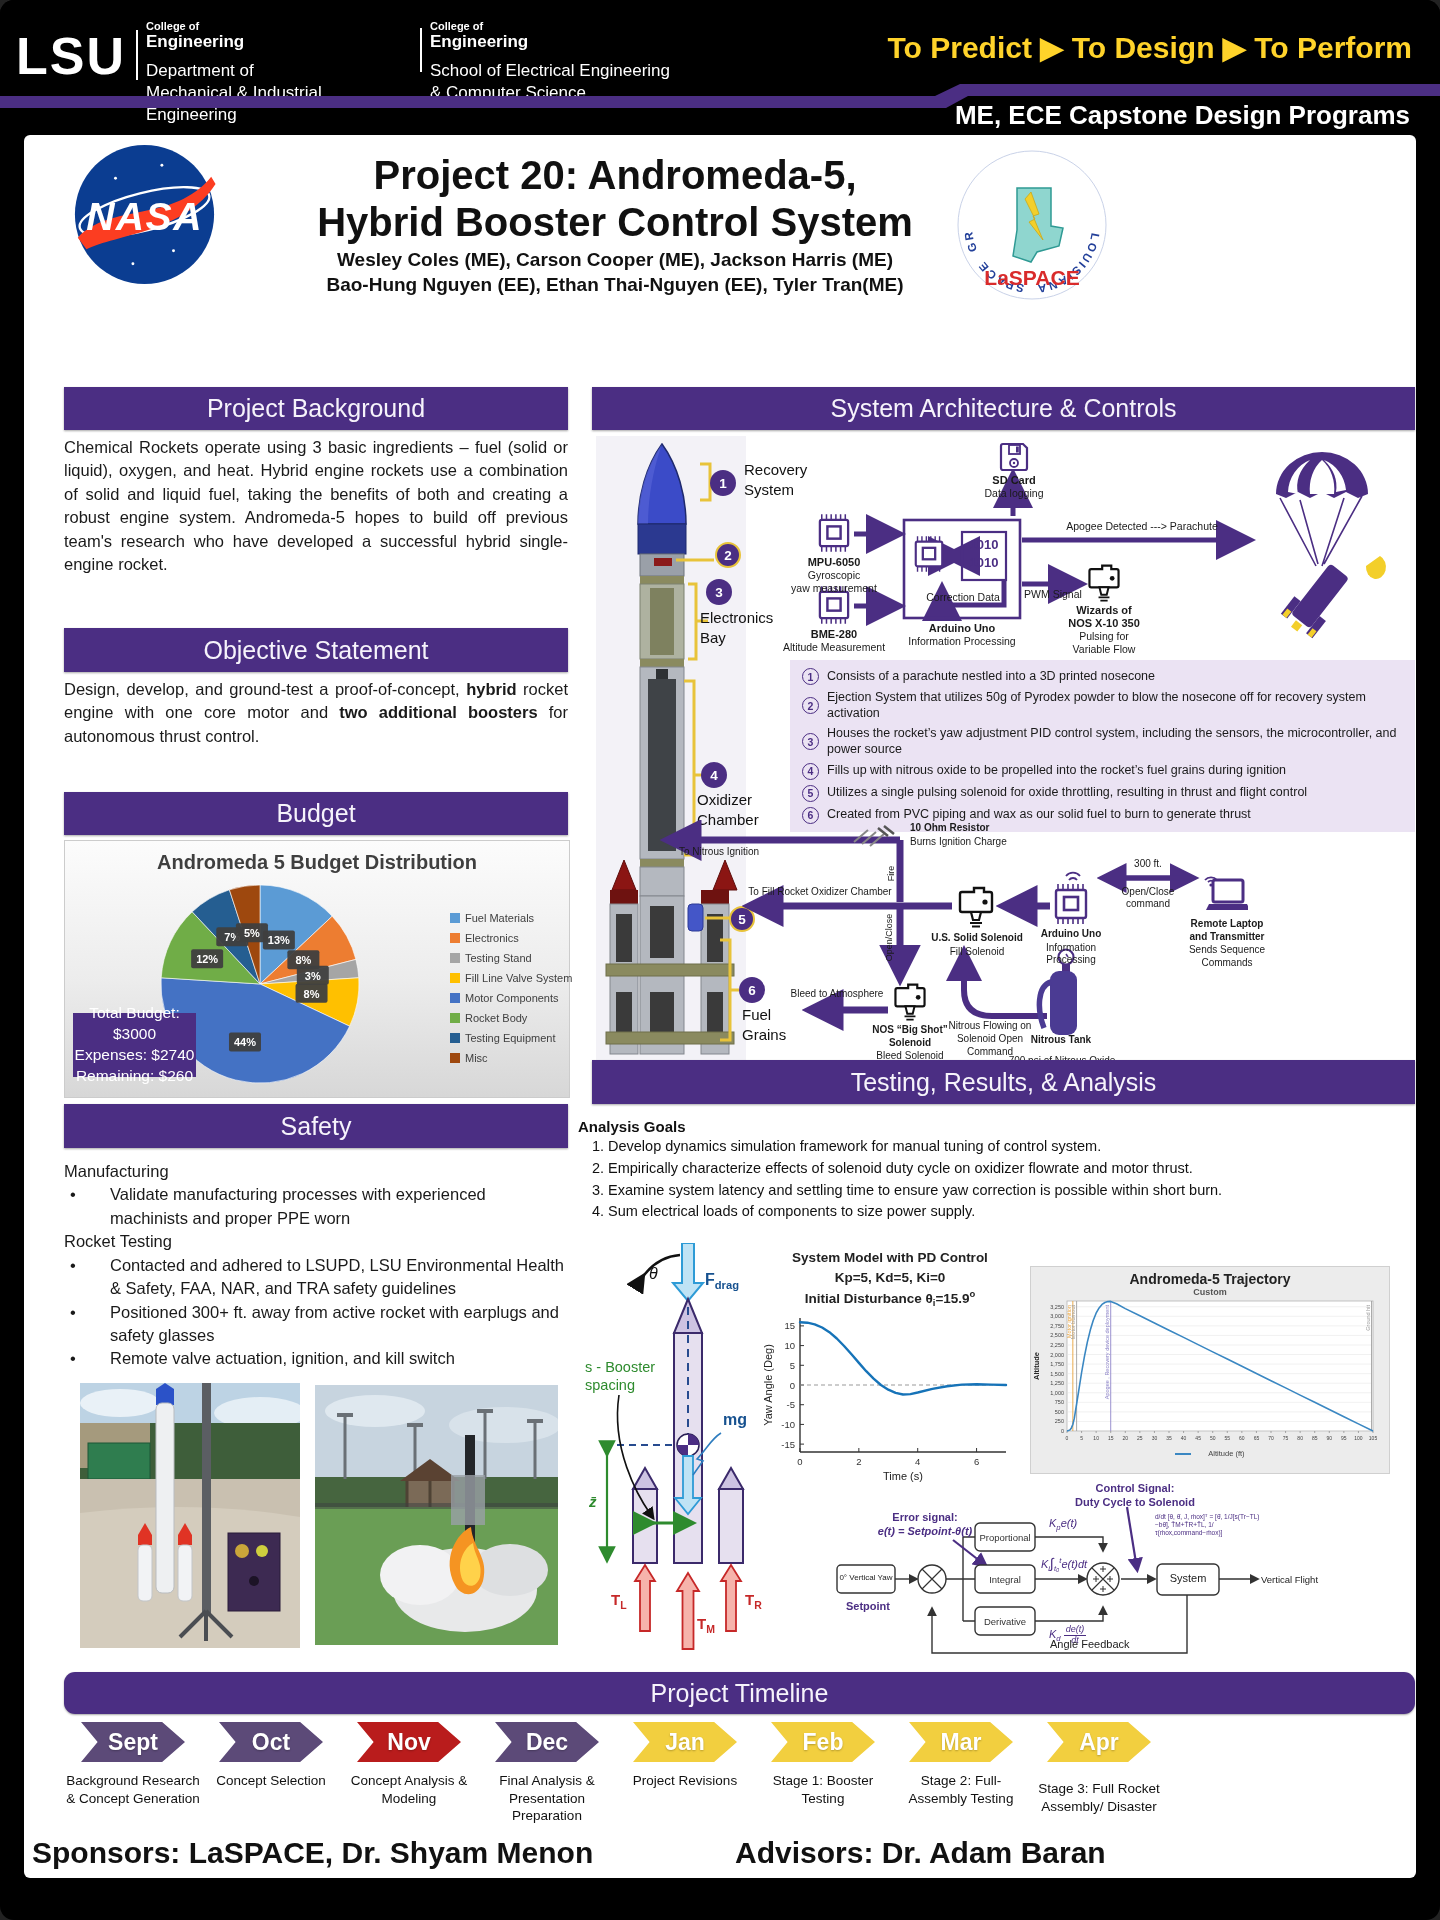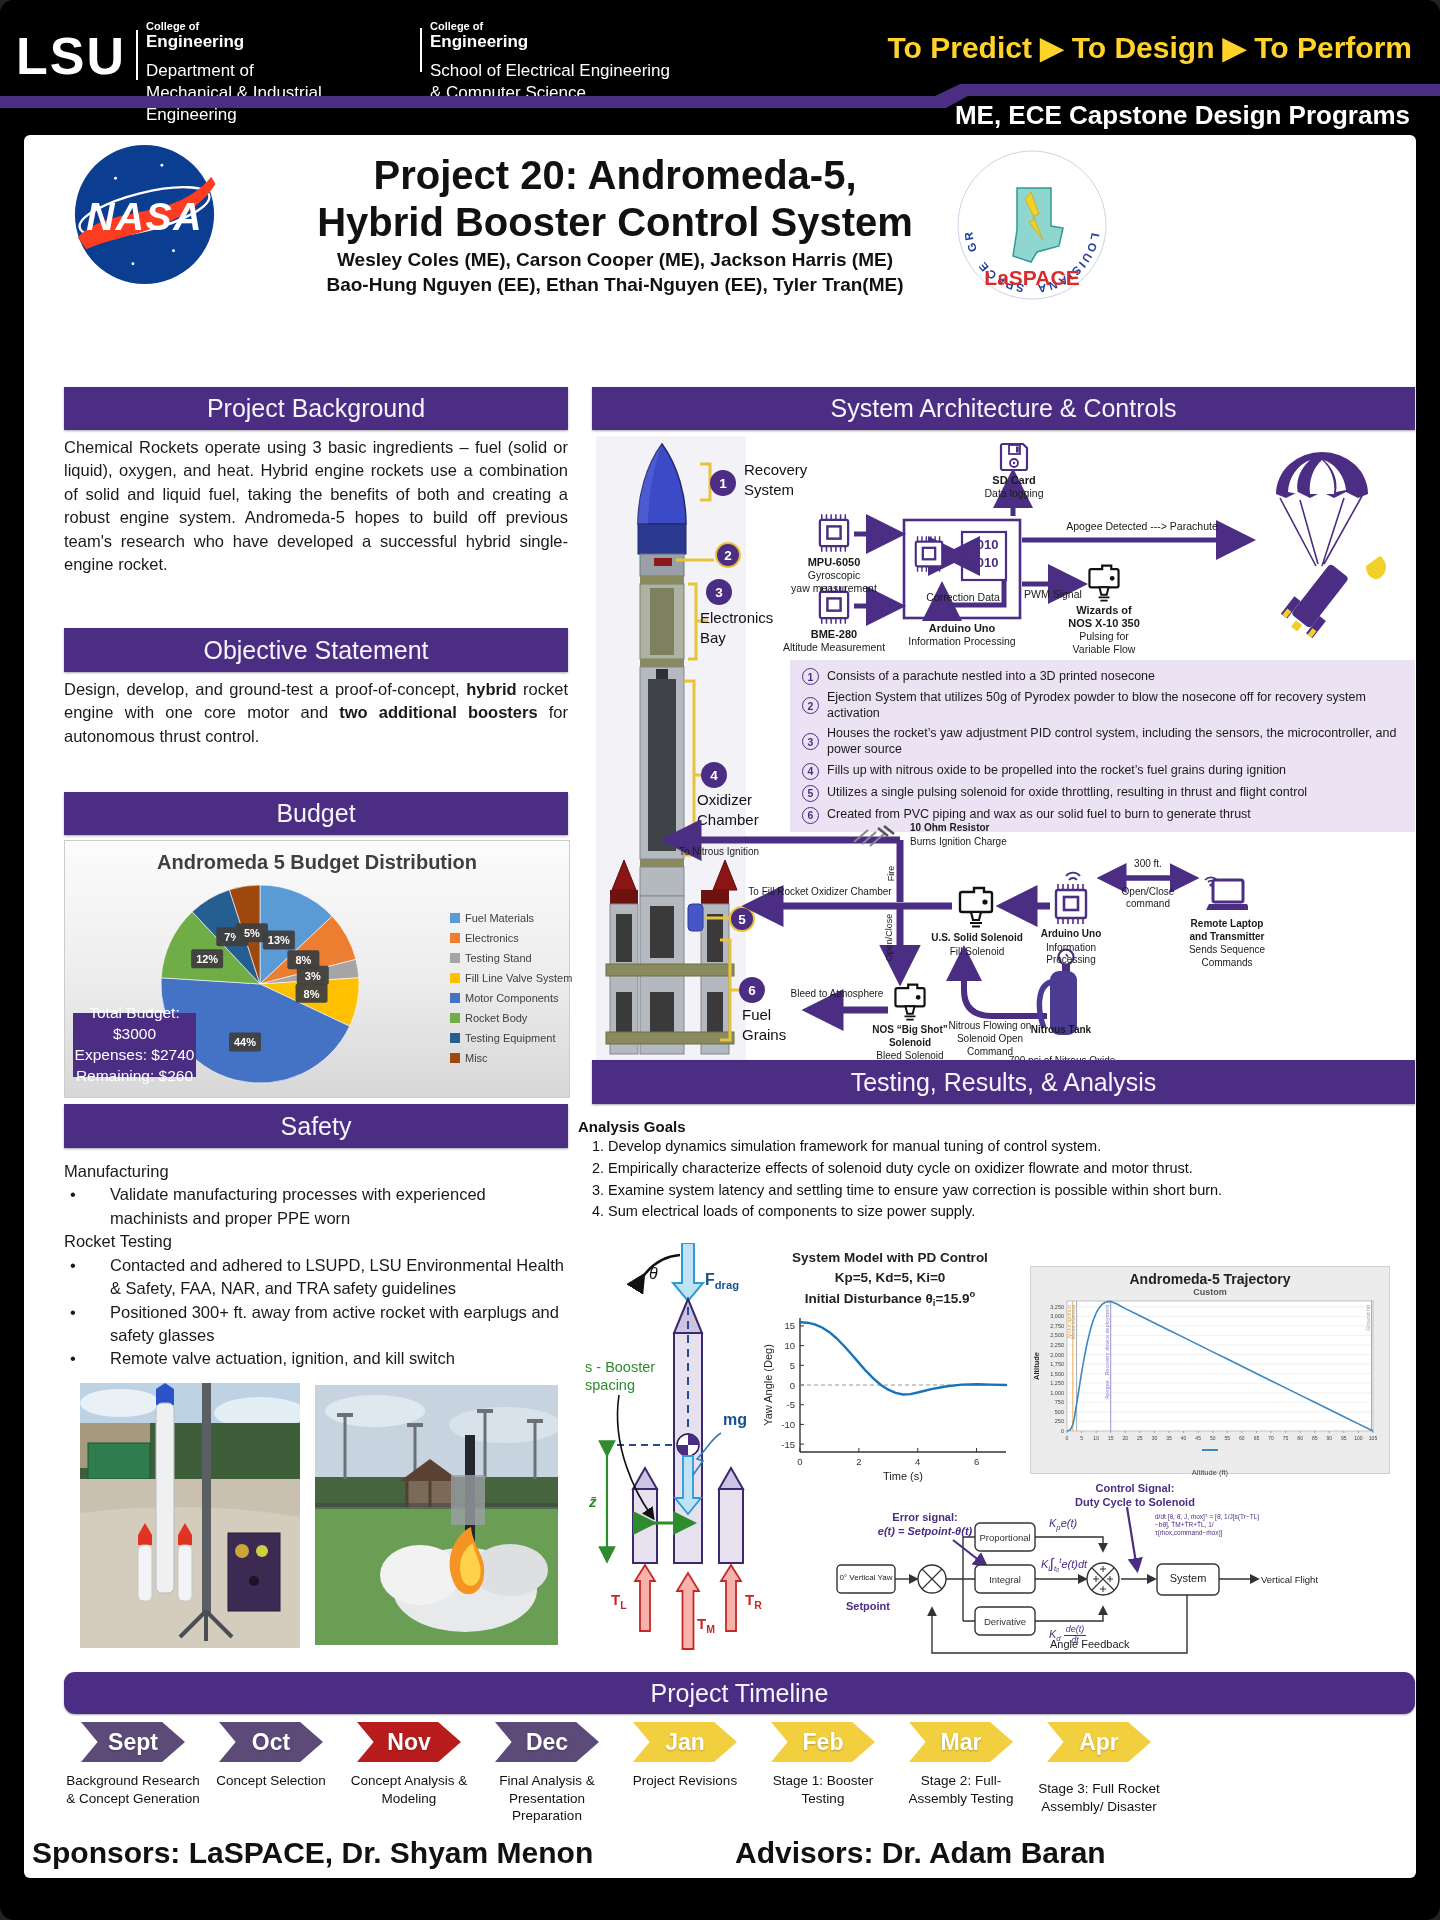--- a/index.html
+++ b/index.html
@@ -38,21 +38,21 @@
   .note-txt{font-size:12.5px;color:#1a1a1a;line-height:1.25;}
   .flow-lbl{font-size:10px;color:#1a1a1a;text-align:center;line-height:1.2;}
   .fb{font-weight:bold;}
   .goals-title{font-size:15px;font-weight:bold;color:#111;}
   .goals ol{margin:2px 0 0 0;padding-left:30px;}
   .goals li{font-size:14.5px;color:#111;line-height:1.5;}
   .pd-title{font-size:13.5px;font-weight:bold;color:#222;text-align:center;line-height:1.45;}
   .traj-panel{background:#ececec;border:1px solid #d0d0d0;}
   .traj-title{font-size:14px;font-weight:bold;color:#222;text-align:center;}
   .traj-sub{font-size:9px;font-weight:bold;color:#555;text-align:center;}
-  .traj-leg{display:flex;align-items:center;justify-content:center;gap:17px;font-size:7.5px;color:#444;flex-direction:column;}
+  .traj-leg{display:flex;align-items:center;justify-content:center;gap:17px;font-size:7.5px;color:#444;}
   .ctrl-lbl{font-size:11px;color:#4B2E83;text-align:center;line-height:1.3;font-weight:bold;}
   .pid-lbl{font-size:11px;color:#4B2E83;font-weight:bold;text-align:center;line-height:1.25;}
   .pid-blk-lbl{font-size:9.5px;color:#333;}
   .pid-math{font-size:11px;font-style:italic;color:#4B2E83;}
   .pid-plain{font-size:9.5px;color:#222;}
   .matrix{font-size:6.5px;color:#4B2E83;line-height:1.25;}
   .tl-chev{height:40px;display:flex;align-items:center;justify-content:center;color:#fff;font-size:23px;font-weight:bold;clip-path:polygon(0% 0%,78% 0%,100% 50%,78% 100%,0% 100%,16% 50%);text-shadow:0 1px 2px rgba(0,0,0,.25);}
   .tl-desc{font-size:13.5px;color:#111;text-align:center;line-height:1.3;}
   .sponsor{font-size:30px;font-weight:bold;color:#111;white-space:nowrap;}
   sub{font-size:70%;text-align:right;}
@@ -527,21 +527,21 @@
     <div class="abs flow-lbl fb" style="left:592px;top:111px;width:86px;">and Transmitter</div>
     <div class="abs flow-lbl" style="left:592px;top:124px;width:86px;">Sends Sequence</div>
     <div class="abs flow-lbl" style="left:592px;top:137px;width:86px;">Commands</div>
     <div class="abs flow-lbl" style="left:190px;top:168px;width:110px;">Bleed to Atmosphere</div>
     <div class="abs flow-lbl fb" style="left:270px;top:204px;width:96px;">NOS “Big Shot”</div>
     <div class="abs flow-lbl fb" style="left:270px;top:217px;width:96px;">Solenoid</div>
     <div class="abs flow-lbl" style="left:270px;top:230px;width:96px;">Bleed Solenoid</div>
     <div class="abs flow-lbl" style="left:352px;top:200px;width:92px;">Nitrous Flowing on</div>
     <div class="abs flow-lbl" style="left:352px;top:213px;width:92px;">Solenoid Open</div>
     <div class="abs flow-lbl" style="left:352px;top:226px;width:92px;">Command</div>
-    <div class="abs flow-lbl fb" style="left:424px;top:204px;width:90px;">Nitrous Tank</div>
+    <div class="abs flow-lbl fb" style="left:424px;top:214px;width:90px;">Nitrous Tank</div>
     <div class="abs flow-lbl" style="left:412px;top:235px;width:116px;">700 psi of Nitrous Oxide</div>
   </div>
 
   <div class="abs bar" style="left:592px;top:1060px;width:823px;height:44px;">
       <span>Testing, Results, &amp; Analysis</span>
     </div>
   <div class="abs goals-title" style="left:578px;top:1118px;text-align:center;">Analysis Goals</div>
   <div class="abs goals" style="left:578px;top:1134px;width:820px;">
     <ol>
       <li>Develop dynamics simulation framework for manual tuning of control system.</li>

